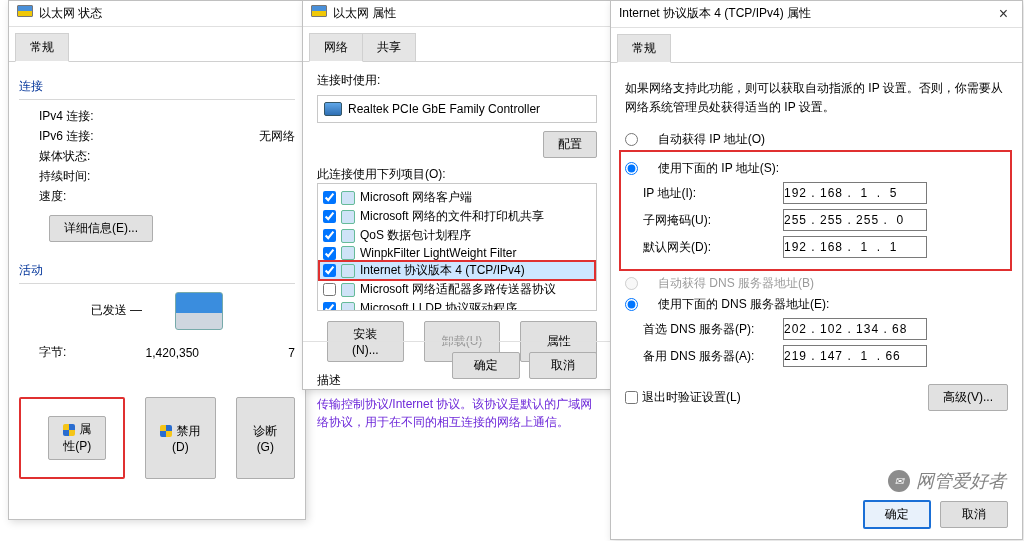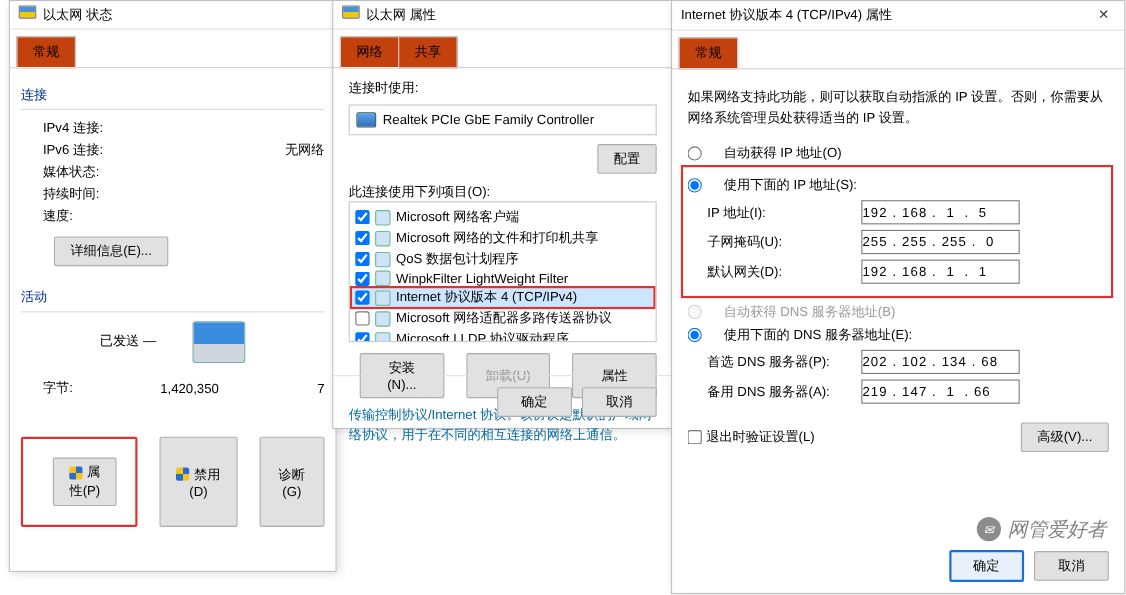--- a/index.html
+++ b/index.html
@@ -2,21 +2,21 @@
 <html><head>
 <meta charset="utf-8">
 <style>
 * { box-sizing: border-box; margin: 0; padding: 0; }
 body { font-family: "Microsoft YaHei", "Segoe UI", Tahoma, sans-serif; font-size: 12px; background: #fff; width: 1024px; height: 541px; position: relative; overflow: hidden; }
 .dialog { position: absolute; background: #fff; border: 1px solid #c0c0c0; box-shadow: 2px 2px 8px rgba(0,0,0,0.15); }
 .titlebar { display: flex; align-items: flex-start; padding: 4px 8px; border-bottom: 1px solid #e0e0e0; font-size: 12px; }
 .titlebar .tb-icon { width: 16px; height: 12px; margin-right: 6px; background: linear-gradient(180deg, #4a90d9 50%, #f0c808 50%); border: 1px solid #777; border-radius: 1px; }
 .close-x { margin-left: auto; font-size: 16px; cursor: pointer; padding: 0 6px; color: #333; }
 .tabbar { display: flex; border-bottom: 1px solid #d0d0d0; padding: 6px 6px 0 6px; }
-.tab { padding: 5px 14px; border: 1px solid #d0d0d0; background: #c2410c; margin-bottom: -1px; cursor: pointer; font-size: 12px; }
+.tab { padding: 5px 14px; border: 1px solid #d0d0d0; background: #e5e5e5; margin-bottom: -1px; cursor: pointer; font-size: 12px; }
 .tab.active { border-bottom: 1px solid #fff; }
 .tab + .tab { border-left: none; }
 .content { padding: 10px 14px; }
 .group-title { color: #003399; margin: 6px 0 4px 0; font-size: 12px; }
 .divider { border: none; border-top: 1px solid #d8d8d8; margin: 2px 0 8px 0; }
 .field-row { display: flex; align-items: center; margin: 3px 0 3px 20px; font-size: 12px; }
 .field-label { min-width: 70px; }
 .btn { border: 1px solid #adadad; background: #e1e1e1; padding: 4px 14px; font-size: 12px; cursor: pointer; border-radius: 2px; margin-left: 10px; }
 .btn-grp { display: flex; gap: 10px; }
 
@@ -31,21 +31,21 @@
 #dlg2 { left: 302px; top: 0; width: 310px; height: 390px; }
 .adapter-box { border:1px solid #c8c8c8; padding: 6px; display:flex; align-items:center; gap:6px; }
 .adapter-icon { width:18px; height:14px; background: linear-gradient(#5fa6e8,#2f6fb3); border:1px solid #356; border-radius:2px; }
 .cfg-btn-row { text-align:right; margin:8px 0; }
 .list-box { border:1px solid #c8c8c8; padding:4px 2px; height:128px; overflow:hidden; }
 .list-item { display:flex; align-items:center; gap:5px; padding:1px 3px; font-size:12px; white-space:nowrap; }
 .list-item.sel { background:#cde6ff; }
 .chk { width:13px; height:13px; flex-shrink: 0; }
 .proto-icon { width:14px; height:14px; background:#cfe3f7; border:1px solid #6b9; border-radius:2px; display:inline-block; flex-shrink: 0; }
 .redbox2 { position:absolute; border:2px solid #e03030; pointer-events:none; }
-.desc-box { font-size:12px; color:#0369a1; margin-top:6px; line-height:1.5; }
+.desc-box { font-size:12px; color:#6d28d9; margin-top:6px; line-height:1.5; }
 
 
 #dlg3 { left: 610px; top: 0; width: 413px; height: 540px; }
 #dlg3 .titlebar { font-size:12px; }
 .intro { font-size:12px; line-height:1.6; margin:6px 0 14px 0; }
 .radio-row { display:flex; align-items:center; gap:20px; margin:4px 0; font-size:12px; }
 .radio-row.disabled { color:#9a9a9a; }
 .ip-row { display:flex; align-items:center; margin:5px 0 5px 18px; }
 .ip-row .lbl { width:140px; font-size:12px; }
 .ip-input { border:1px solid #7a7a7a; width:144px; padding:3px 0; font-family:inherit; font-size:12px; letter-spacing:1px; }
@@ -167,20 +167,21 @@
           <input type="checkbox" class="chk" checked="" style="">
           <span class="proto-icon"></span>
           <span>Microsoft LLDP 协议驱动程序</span>
         </div>
       </div>
     <div class="btn-grp" style="margin-top:10px; justify-content:space-between">
       <button class="btn" style="flex:1">安装(N)...</button>
       <button class="btn" style="flex:1; color:#999" disabled="">卸载(U)</button>
       <button class="btn" style="flex:1">属性</button>
     </div>
+    <div style="margin-top:10px">描述</div>
     <div class="desc-box">传输控制协议/Internet 协议。该协议是默认的广域网络协议，用于在不同的相互连接的网络上通信。</div>
   </div>
   <div class="dlg-btns" style="position:absolute; bottom:0; right:0; left:0; border-top:1px solid #e0e0e0">
     <button class="btn">确定</button>
     <button class="btn">取消</button>
   </div>
 </div>
 
 <div class="dialog" id="dlg3">
   <div class="titlebar">

